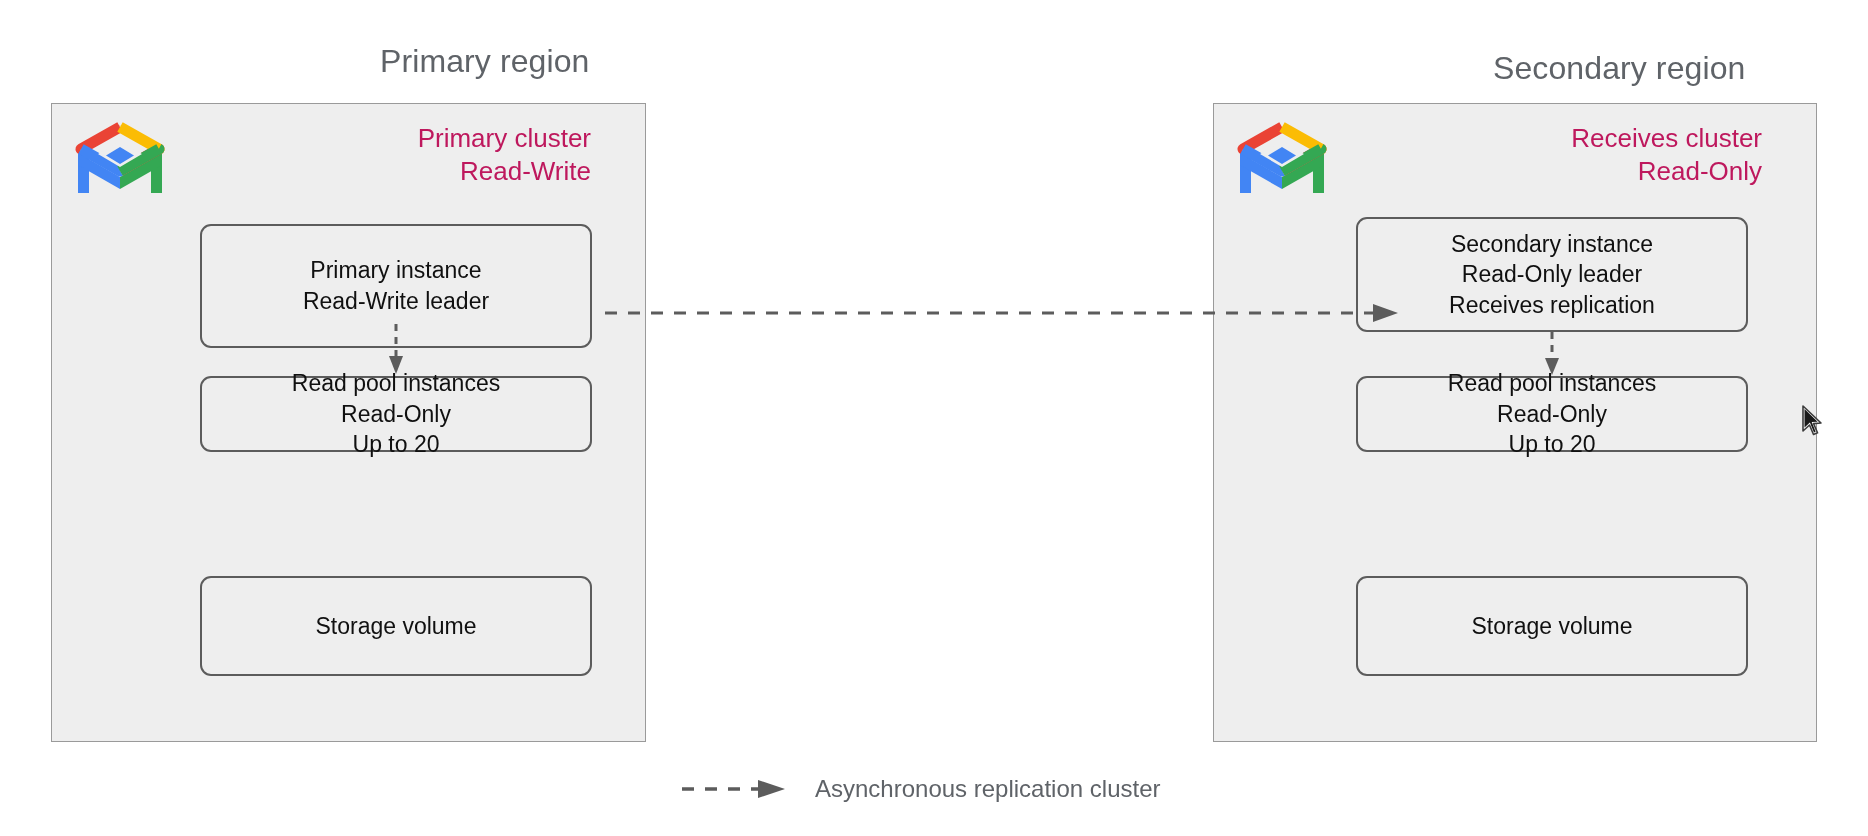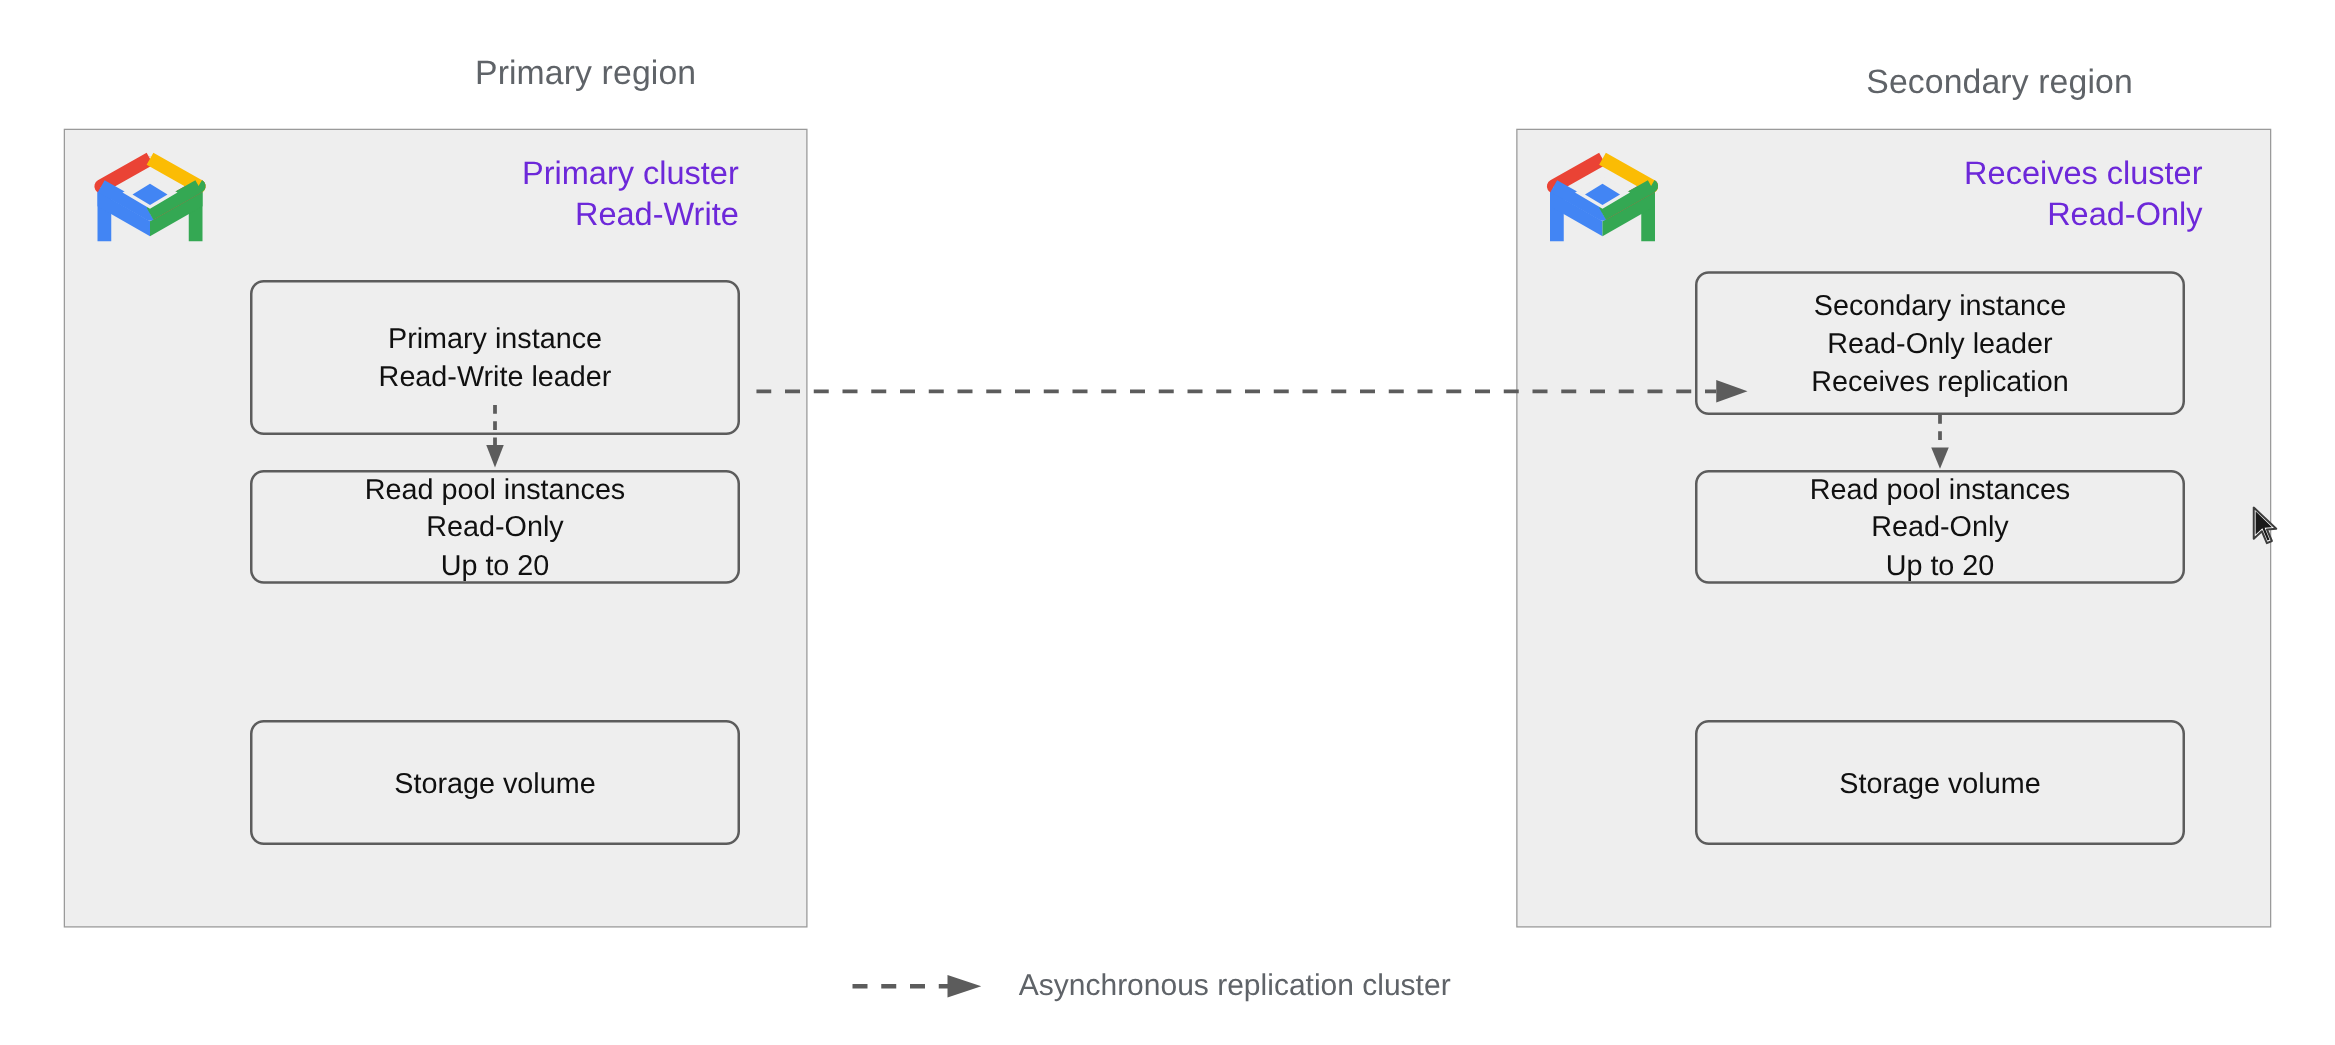--- a/index.html
+++ b/index.html
@@ -16,21 +16,21 @@
   }
 
   .stage {
     position: absolute;
     inset: 0;
   }
 
   
   .region-title {
     position: absolute;
-    font-size: 27px;
+    font-size: 32px;
     color: #5f6368;
     white-space: nowrap;
     letter-spacing: 0.1px;
   }
   #region-title-primary   { left: 380px;  top: 43px; }
   #region-title-secondary { left: 1493px; top: 50px; }
 
   
   .cluster-box {
     position: absolute;
@@ -42,21 +42,21 @@
   #cluster-secondary { left: 1213px; top: 103px; width: 604px; height: 639px; }
 
   
   .cluster-label {
     position: absolute;
     right: 54px;
     top: 18px;
     text-align: right;
     font-size: 26px;
     line-height: 1.28;
-    color: #6d28d9;
+    color: #be185d;
     white-space: nowrap;
   }
   .cluster-label .ln { display: block; }
 
   
   .logo {
     position: absolute;
     left: 18px;
     top: 7px;
     width: 100px;
@@ -79,21 +79,21 @@
     color: #101010;
     text-align: center;
   }
   .node .ln { display: block; white-space: nowrap; }
 
   
   .col-primary .node   { left: 148px; width: 392px; }
   .col-secondary .node { left: 142px; width: 392px; }
 
   .n-instance  { top: 120px;  height: 124px; }
-  .n-readpool  { top: 272px;  height: 91px; }
+  .n-readpool  { top: 272px;  height: 76px; }
   .n-storage   { top: 472px;  height: 100px; }
 
   
   .vconn {
     position: absolute;
     width: 16px;
     height: 52px;
   }
   .vconn.primary   { left: 336px; top: 220px; }
   .vconn.secondary { left: 330px; top: 220px; }

